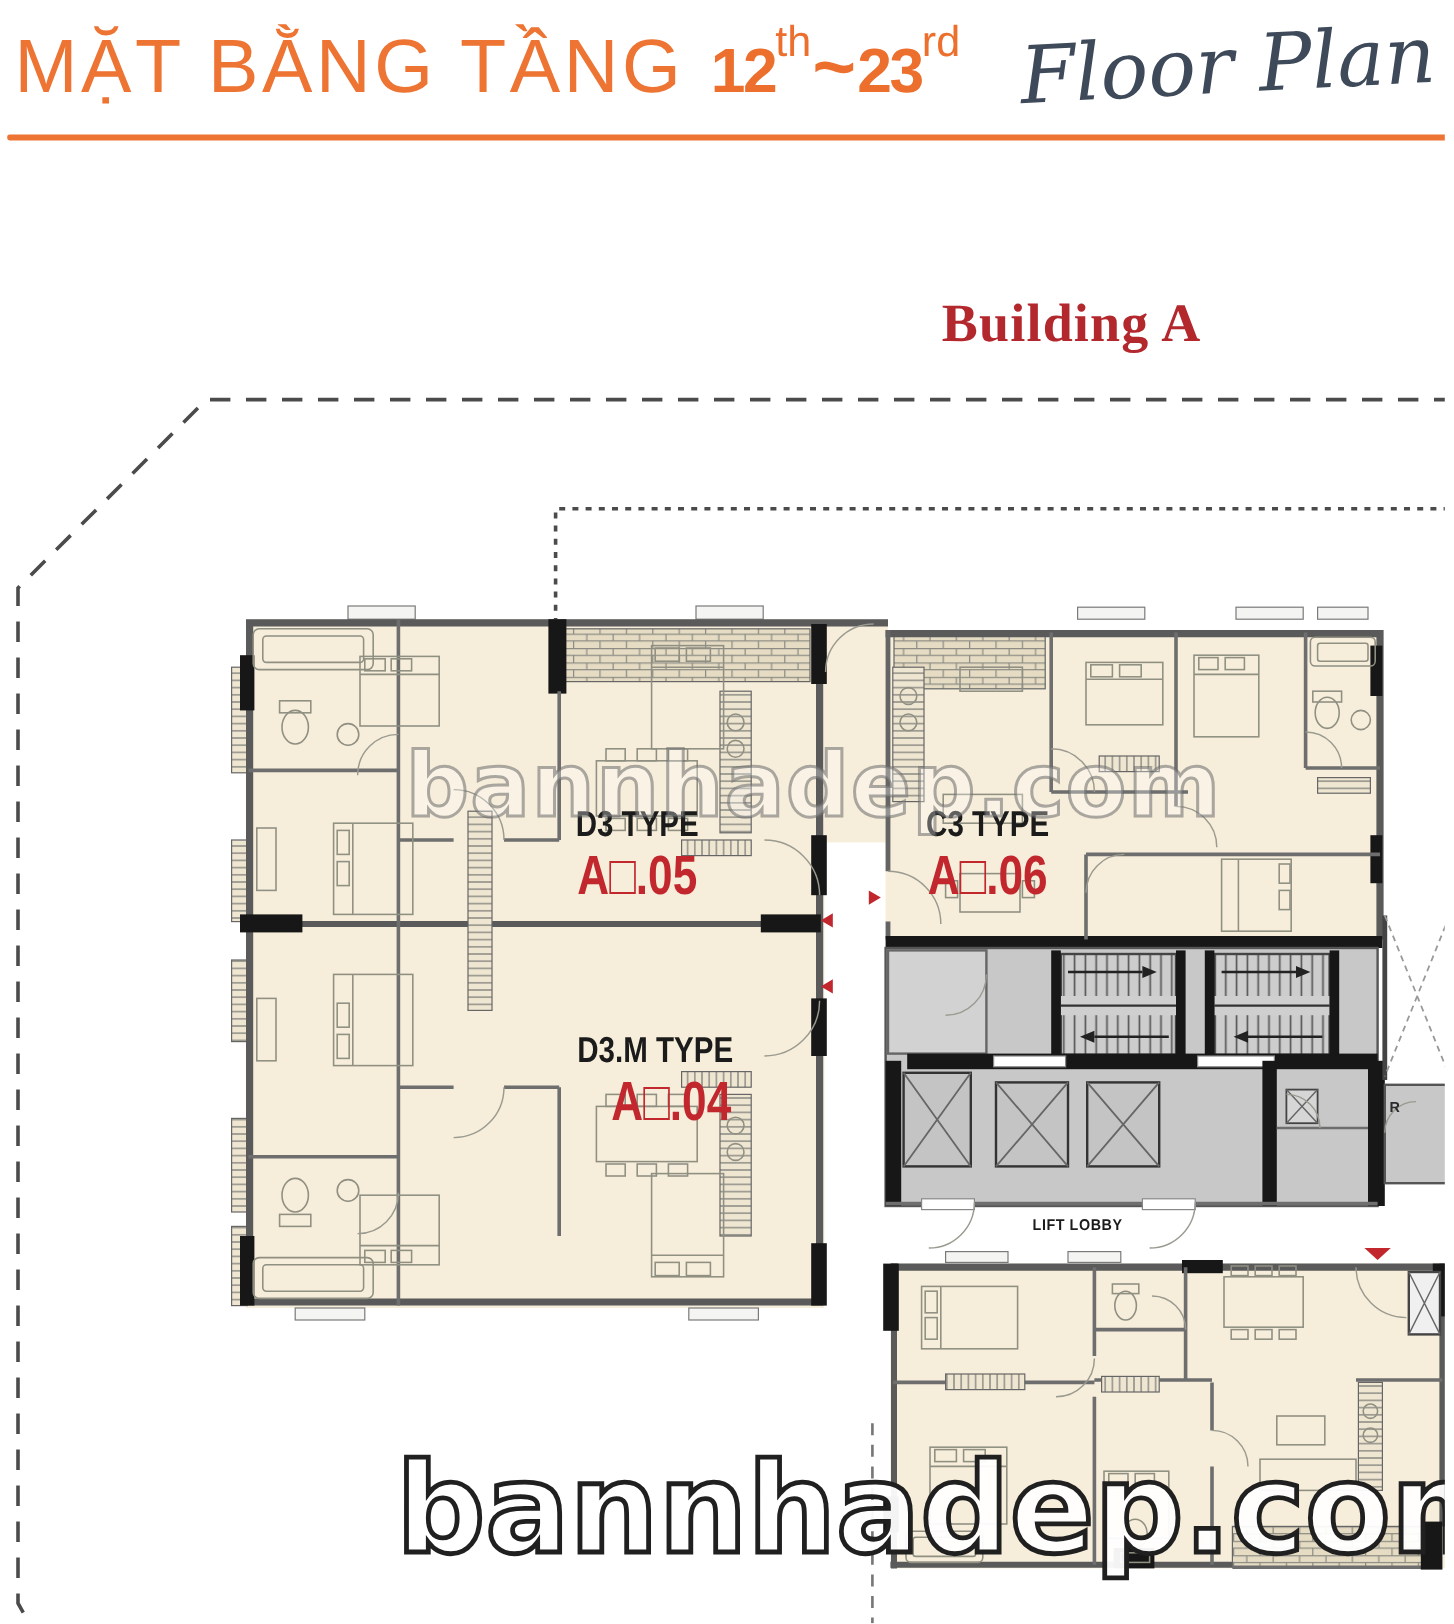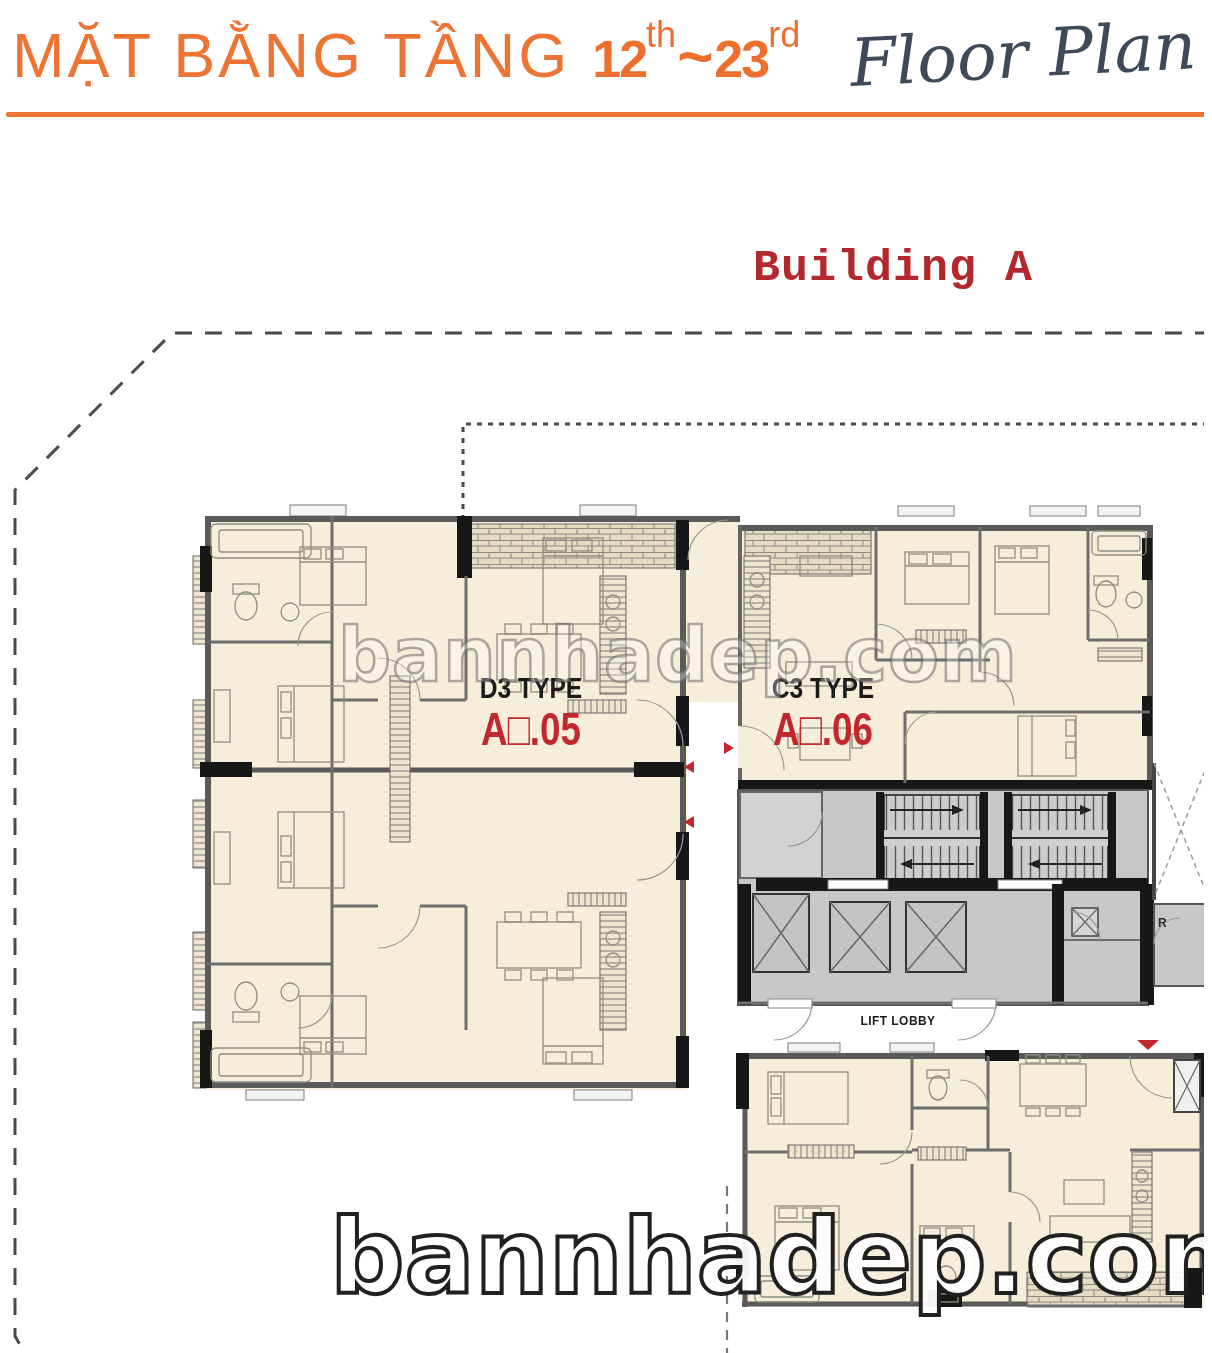--- a/index.html
+++ b/index.html
@@ -10,21 +10,21 @@
   .h-vn{font-size:63px;font-weight:400;color:#ED7433;letter-spacing:3px;}
   .h-range{margin-left:22px;}
   .h-num{font-size:52px;font-weight:800;color:#EC6F2D;letter-spacing:-2px;}
   .h-sup{font-size:36px;font-weight:400;color:#EC6F2D;vertical-align:30px;letter-spacing:0;}
   .h-tilde{font-size:62px;font-weight:800;color:#EC6F2D;margin:0 1px;}
   .h-script{display:inline-block;margin-left:50px;font-family:"DejaVu Serif",serif;font-style:italic;
             font-size:66px;color:#3E4A59;transform:rotate(-3deg);}
   .h-rule{position:absolute;left:6px;top:112px;width:1206px;height:5px;background:#ED7433;border-radius:2px;}
   
   .building-title{position:absolute;left:893px;top:243px;transform:translateX(-50%);
-                  font-family:Liberation Mono, monospace;font-weight:700;font-size:45px;color:#B3282D;letter-spacing:1px;}
+                  font-family:Liberation Serif, serif;font-weight:700;font-size:45px;color:#B3282D;letter-spacing:1px;}
   .unit-label{position:absolute;transform:translateX(-50%);text-align:right;line-height:1;}
   .unit-type{display:block;font-weight:800;font-size:30px;color:#1b1b1b;transform:scaleX(.82);letter-spacing:0px;}
   .unit-no{display:block;font-weight:800;font-size:46px;color:#C1272D;transform:scaleX(.8);margin-top:3px;}
   .lift-lobby{position:absolute;left:898px;top:1013px;transform:translateX(-50%) scaleX(.92);
               font-weight:700;font-size:13px;letter-spacing:.5px;color:#1b1b1b;}
   .r-label{position:absolute;left:1158px;top:916px;font-weight:700;font-size:12px;color:#2b2b2b;}
   
   .wm{position:absolute;font-family:"DejaVu Sans",sans-serif;font-weight:bold;white-space:nowrap;}
   .wm-mid{left:338px;top:612px;font-size:74px;letter-spacing:1px;
           color:rgba(255,255,255,.30);-webkit-text-stroke:2.5px rgba(105,105,105,.55);}
@@ -381,20 +381,24 @@
   <div class="building-title">Building A</div>
 
   <div class="unit-label" style="left:531px;top:673px;">
     <span class="unit-type">D3 TYPE</span>
     <span class="unit-no">A□.05</span>
   </div>
   <div class="unit-label" style="left:823px;top:673px;">
     <span class="unit-type">C3 TYPE</span>
     <span class="unit-no">A□.06</span>
   </div>
+  <div class="unit-label" style="left:546px;top:861px;">
+    <span class="unit-type">D3.M TYPE</span>
+    <span class="unit-no">A□.04</span>
+  </div>
 
   <div class="lift-lobby">LIFT LOBBY</div>
   <div class="r-label">R</div>
 
   <div class="wm wm-mid">bannhadep.com</div>
   <div class="wm wm-bottom">bannhadep.com</div>
 
 </div>
 
 </body></html>

